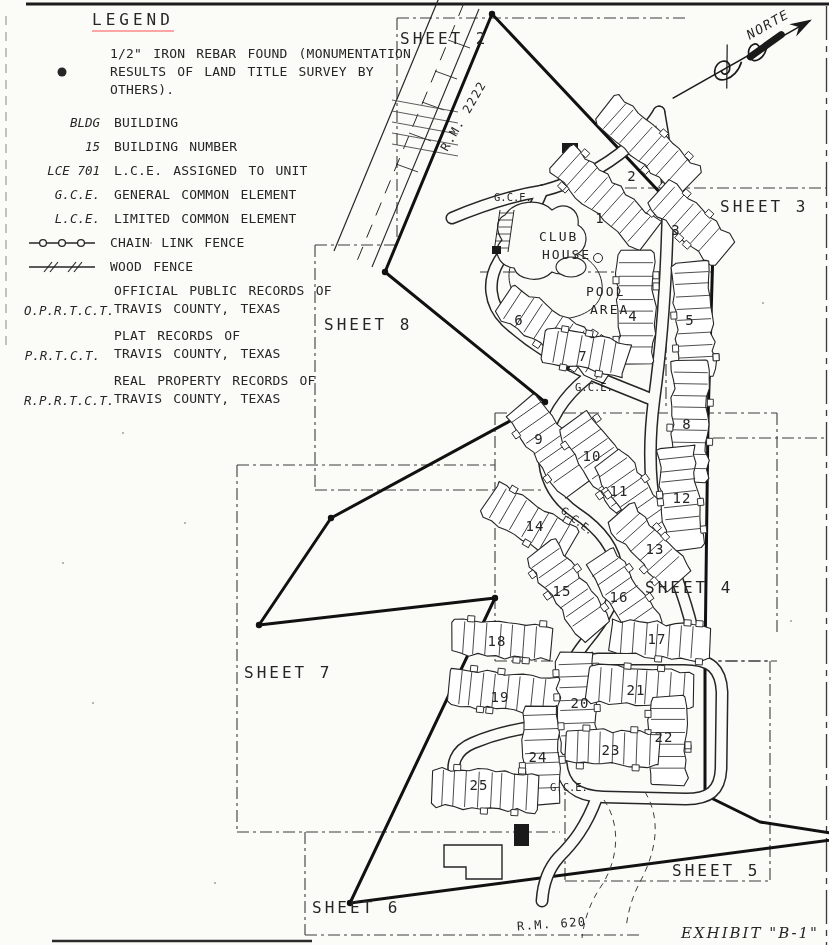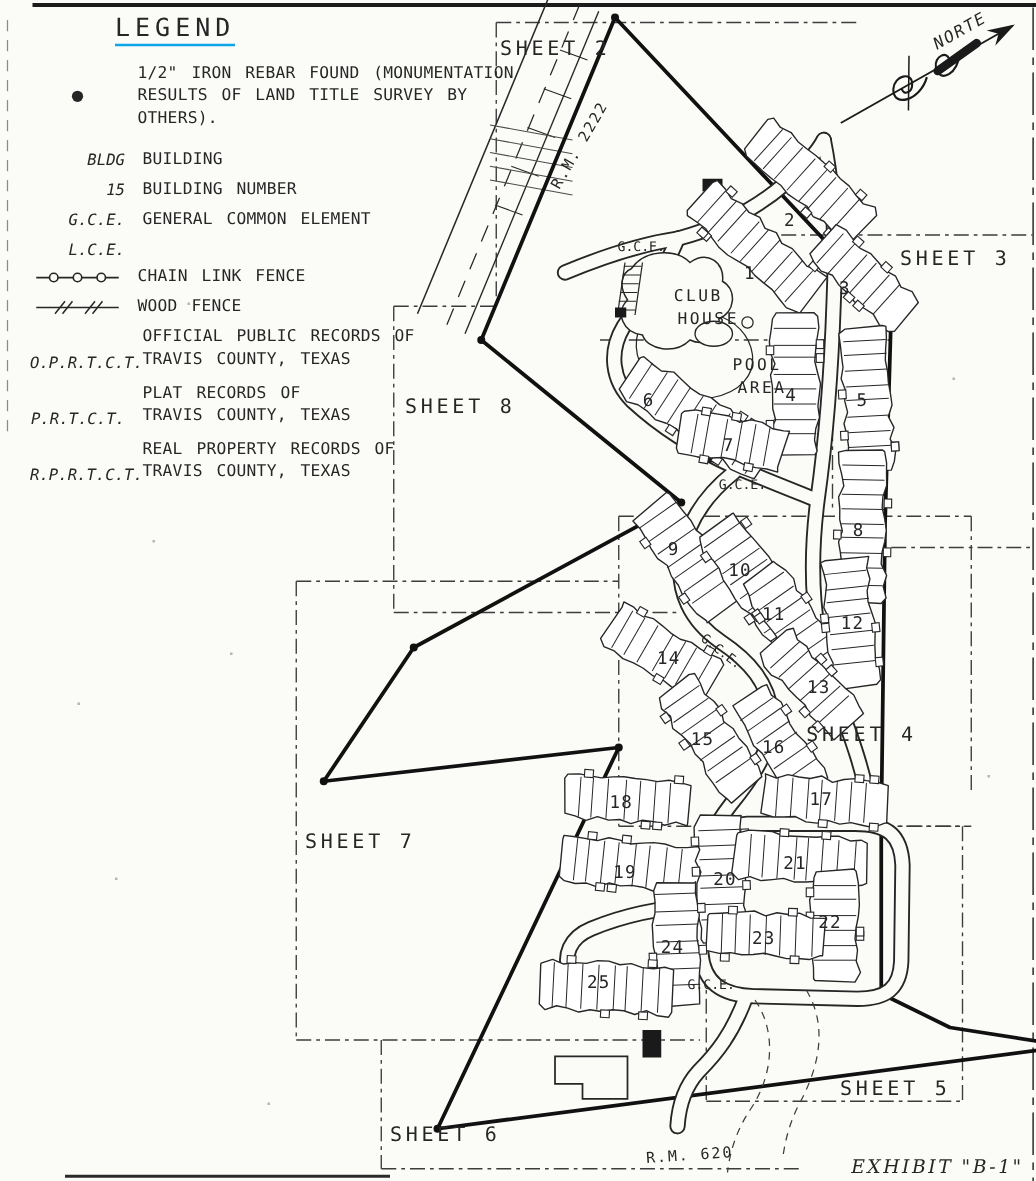--- a/index.html
+++ b/index.html
@@ -1,21 +1,21 @@
 <!DOCTYPE html>
 <html><head>
 <meta charset="utf-8">
 <style>
   html,body{margin:0;padding:0;background:#ddd;}
   .page{position:relative;width:829px;height:945px;background:#fbfbf8;overflow:hidden;
         font-family:"DejaVu Sans Mono",monospace;color:#262626;}
   #map-svg{position:absolute;left:0;top:0;z-index:1;}
   .legend{position:absolute;left:24px;top:10px;width:392px;z-index:2;}
   .legend-title{display:inline-block;margin-left:68px;margin-bottom:13px;padding-bottom:1px;
-        font-size:20px;letter-spacing:4px;border-bottom:2px solid #0ea5e9;}
+        font-size:16px;letter-spacing:4px;border-bottom:2px solid #fca5a5;}
   .lrow{display:flex;margin-bottom:6px;}
   .lrow.gap-lg{margin-bottom:15px;}
   .lrow.gap-md{margin-bottom:9px;align-items:flex-end;}
   .lterm{flex:none;width:76px;text-align:right;padding-right:4px;padding-top:1px;
         font-style:italic;font-size:12.5px;}
   .lsym{flex:none;width:76px;display:flex;justify-content:center;align-items:center;}
   .ldef{margin-left:10px;font-size:13px;line-height:18px;letter-spacing:0.2px;word-spacing:3px;}
   .exhibit{position:absolute;right:10px;top:924px;z-index:2;
         font-family:"DejaVu Serif",serif;font-style:italic;font-size:15px;letter-spacing:2px;}
   svg text{font-family:"DejaVu Sans Mono",monospace;fill:#262626;}
@@ -569,27 +569,36 @@
             <div>BUILDING</div>
           </div>
         </div>
         <div class="lrow">
           <div class="lterm">15</div>
           <div class="ldef">
             <div>BUILDING NUMBER</div>
           </div>
         </div>
         <div class="lrow">
+          <div class="lterm">LCE 701</div>
+          <div class="ldef">
+            <div>L.C.E. ASSIGNED TO UNIT</div>
+          </div>
+        </div>
+        <div class="lrow">
           <div class="lterm">G.C.E.</div>
           <div class="ldef">
             <div>GENERAL COMMON ELEMENT</div>
           </div>
         </div>
         <div class="lrow">
           <div class="lterm">L.C.E.</div>
+          <div class="ldef">
+            <div>LIMITED COMMON ELEMENT</div>
+          </div>
         </div>
         <div class="lrow">
           <div class="lsym">
             <svg width="70" height="14">
               <line x1="2" y1="7" x2="68" y2="7" stroke="#262626" stroke-width="1.4"></line>
               <circle cx="16" cy="7" r="3.4" fill="#fbfbf8" stroke="#262626" stroke-width="1.3"></circle>
               <circle cx="35" cy="7" r="3.4" fill="#fbfbf8" stroke="#262626" stroke-width="1.3"></circle>
               <circle cx="54" cy="7" r="3.4" fill="#fbfbf8" stroke="#262626" stroke-width="1.3"></circle>
             </svg>
           </div>

